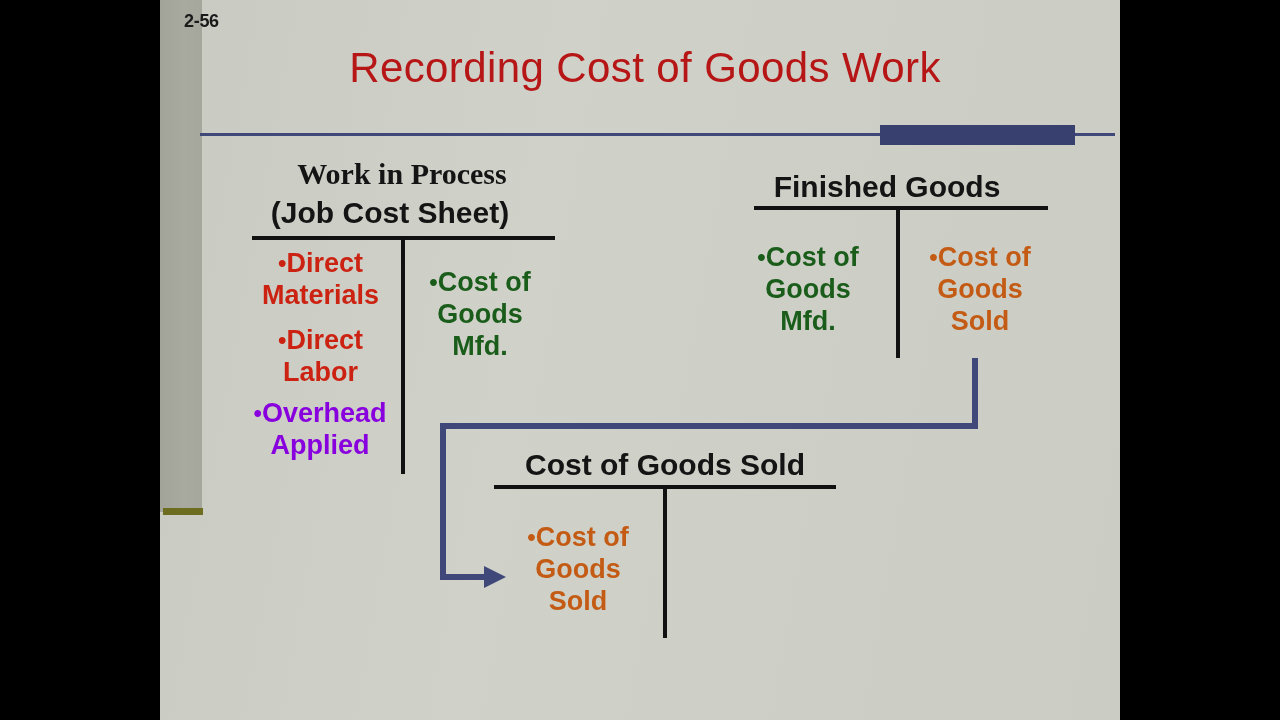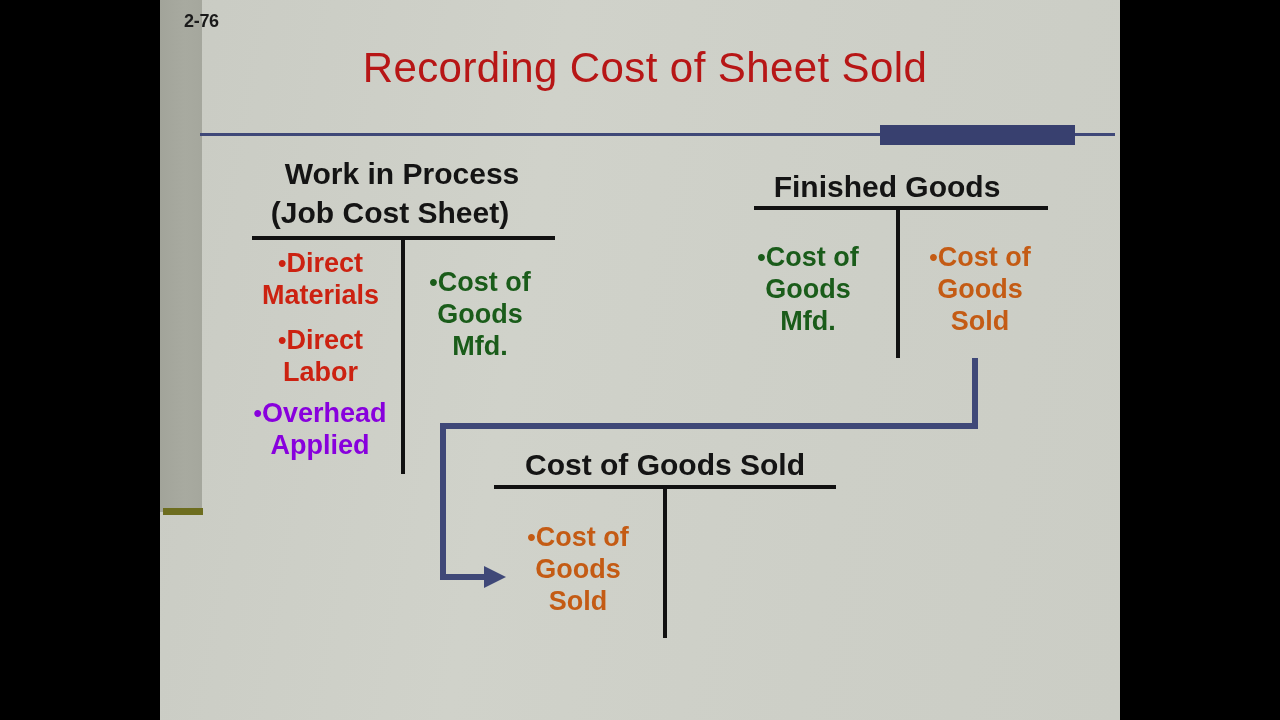--- a/index.html
+++ b/index.html
@@ -144,29 +144,29 @@
 </head>
 <body>
 
 <div id="slide-root">
 
   <div id="slide-canvas">
 
     <div class="left-strip"></div>
     <div class="olive-bar"></div>
 
-    <div class="page-num">2-76</div>
-
-    <div class="slide-title">Recording Cost of Sheet Sold</div>
+    <div class="page-num">2-56</div>
+
+    <div class="slide-title">Recording Cost of Goods Work</div>
 
     <div class="title-rule"></div>
     <div class="title-accent"></div>
 
     <div class="t-account">
-      <div class="t-head" style="left:92px; top:157px; width:300px;">Work in Process</div>
+      <div class="t-head" style="left:92px; top:157px; width:300px;font-family:Liberation Serif, serif;">Work in Process</div>
       <div class="t-head" style="left:80px; top:196px; width:300px;">(Job Cost Sheet)</div>
       <div class="t-rule" style="left:92px; top:236px; width:303px;"></div>
       <div class="t-stem" style="left:241px; top:236px; height:238px;"></div>
 
       <div class="t-entry c-red" style="left:78px; top:248px; width:165px;">
         <span class="bullet">•</span><span>Direct</span><br>
         <span>Materials</span>
       </div>
 
       <div class="t-entry c-red" style="left:78px; top:325px; width:165px;">

